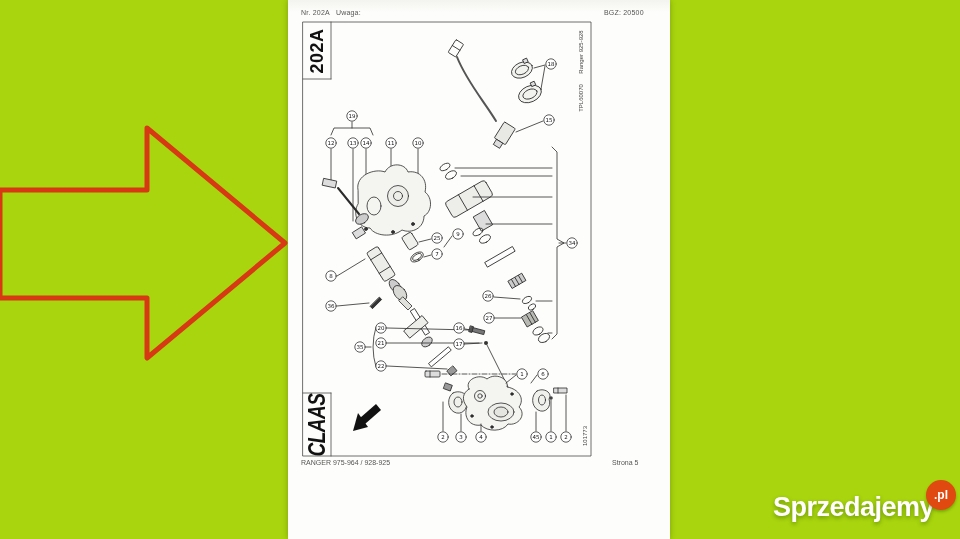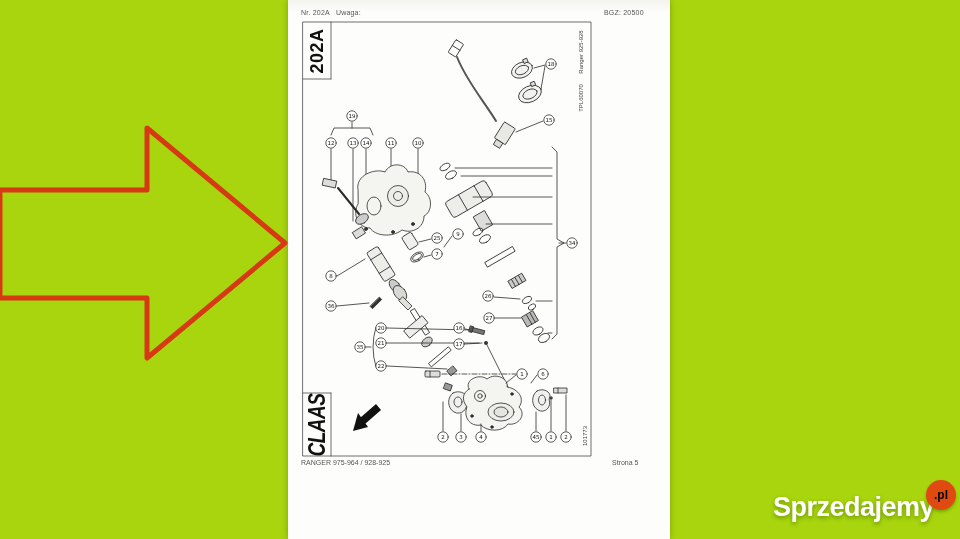--- a/index.html
+++ b/index.html
@@ -25,21 +25,21 @@
   svg.overlay{position:absolute;left:0;top:0;pointer-events:none}
   .co{fill:#fff;stroke:#333;stroke-width:.8}
   .cot{font:5.5px "DejaVu Sans",sans-serif;text-anchor:middle;fill:#111}
   .watermark{position:absolute;right:26px;bottom:16px}
   .wm-text{
     font-size:27px;font-weight:700;color:#fff;letter-spacing:-.5px;
     text-shadow:0 2px 4px rgba(40,70,0,.45);
   }
   .wm-badge{
     position:absolute;right:-22px;top:-12px;width:30px;height:30px;border-radius:50%;
-    background:var(--badge);color:#000000;font-size:12px;font-weight:700;
+    background:var(--badge);color:#ffffff;font-size:12px;font-weight:700;
     display:flex;align-items:center;justify-content:center;
     box-shadow:0 2px 3px rgba(40,70,0,.35);
     text-align:right;
   }
 </style>
 </head>
 <body>
 
 <div class="page">
   <div class="txt hdr" style="left:13px;top:9px">Nr. 202A   Uwaga:</div>

